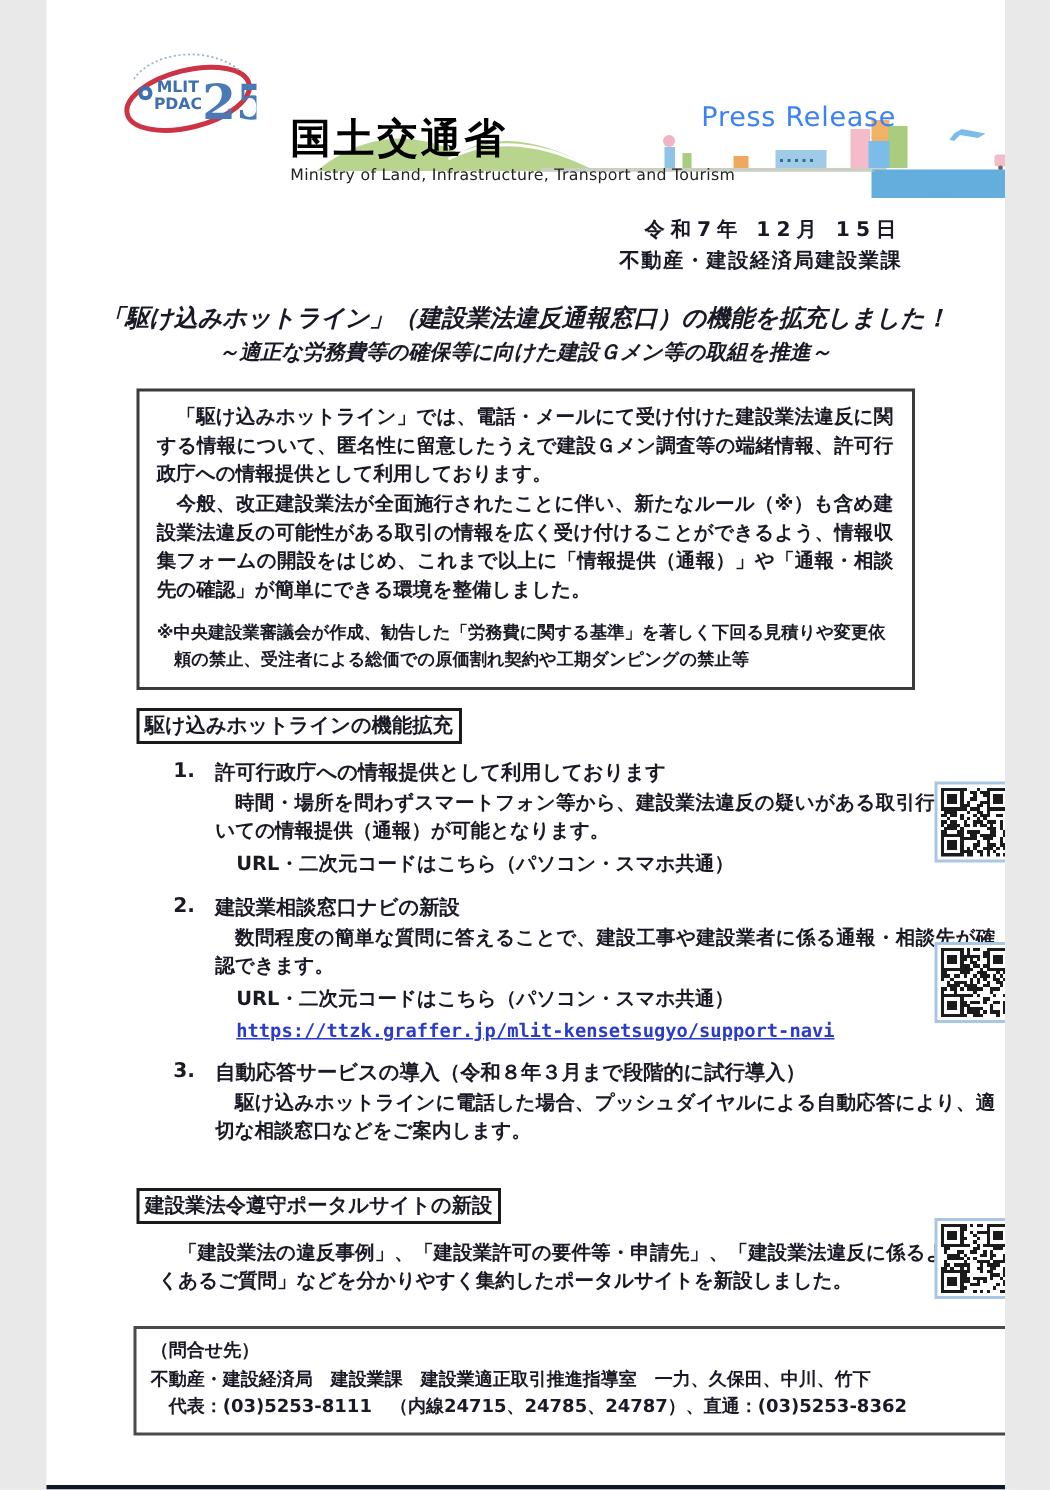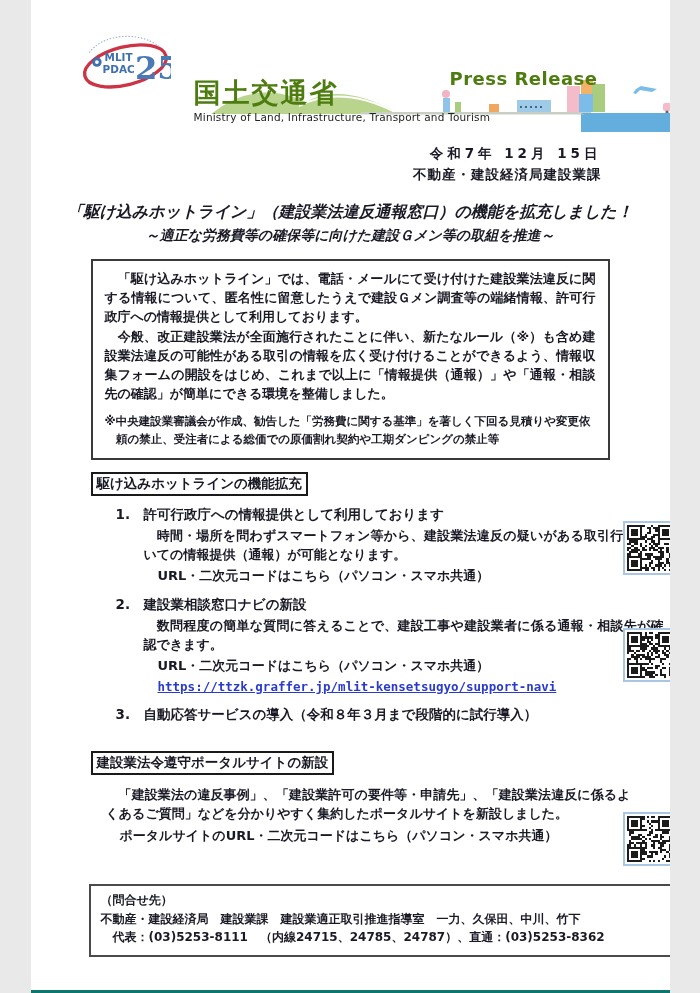--- a/index.html
+++ b/index.html
@@ -1,31 +1,31 @@
 <!DOCTYPE html>
 <html><head>
 <meta charset="utf-8">
 <style>
   * { margin:0; padding:0; box-sizing:border-box; }
   html,body { background:#e9e9e9; }
   body { font-family:"DejaVu Sans", sans-serif; color:#1a1a26; }
   .page {
     position:relative; width:639px; height:993px; margin:0 auto;
     background:#ffffff; overflow:hidden;
-    border-bottom:3px solid #0f766e;
+    border-bottom:3px solid #0f172a;
   }
 
   
   .header { position:relative; height:135px; }
   .anniv-logo { position:absolute; left:45px; top:26px; width:95px; height:76px; }
   .ministry-block { position:absolute; left:163px; top:78px; }
-  .ministry-name { font-size:27px; font-weight:bold; color:#4d7c0f; letter-spacing:2px; line-height:1.1; }
+  .ministry-name { font-size:27px; font-weight:bold; color:#000000; letter-spacing:2px; line-height:1.1; }
   .ministry-en { font-size:10.5px; color:#222; font-weight:500; margin-top:3px; letter-spacing:0.2px; }
   .skyline { position:absolute; left:180px; top:70px; width:520px; height:62px; }
-  .press-release { position:absolute; right:72px; top:68px; font-size:18px; color:#4d7c0f; font-weight:700; letter-spacing:0.5px; }
+  .press-release { position:absolute; right:72px; top:68px; font-size:18px; color:#3b82f6; font-weight:400; letter-spacing:0.5px; }
 
   
   .meta-block { text-align:right; padding-right:68px; margin-top:8px; line-height:1.55; }
   .meta-date { font-size:13.5px; font-weight:600; letter-spacing:4px; }
   .meta-dept { font-size:13.5px; font-weight:600; letter-spacing:1px; }
 
   
   .title-block { text-align:center; margin-top:16px; line-height:1.4;font-style:italic; }
   .doc-title { font-size:16px; font-weight:bold; }
   .doc-subtitle { font-size:14px; font-weight:bold; margin-top:3px; }
@@ -192,31 +192,31 @@
         <div class="item-text">　数問程度の簡単な質問に答えることで、建設工事や建設業者に係る通報・相談先が確認できます。</div>
         <div class="url-label">URL・二次元コードはこちら（パソコン・スマホ共通）</div>
         <div class="url-line"><a href="#" class="url-link">https://ttzk.graffer.jp/mlit-kensetsugyo/support-navi</a></div>
       </div>
     </div>
 
     <div class="num-item">
       <div class="num">3.</div>
       <div class="item-body">
         <div class="item-title">自動応答サービスの導入（令和８年３月まで段階的に試行導入）</div>
+        <div class="item-text">　駆け込みホットラインに電話した場合、プッシュダイヤルによる自動応答により、適切な相談窓口などをご案内します。</div>
       </div>
     </div>
 
   </div>
 
   
   <div class="section-heading sh2">建設業法令遵守ポータルサイトの新設</div>
 
   <div class="portal-body">
     <div class="portal-text">　「建設業法の違反事例」、「建設業許可の要件等・申請先」、「建設業法違反に係るよくあるご質問」などを分かりやすく集約したポータルサイトを新設しました。</div>
-    <div class="portal-url-label">ポータルサイトのURL・二次元コードはこちら（パソコン・スマホ共通）</div>
   </div>
 
   
   <div class="contact-box">
     <div>（問合せ先）</div>
     <div>不動産・建設経済局　建設業課　建設業適正取引推進指導室　一力、久保田、中川、竹下</div>
     <div class="contact-line2">代表：(03)5253-8111　（内線24715、24785、24787）、直通：(03)5253-8362</div>
   </div>
 
   

